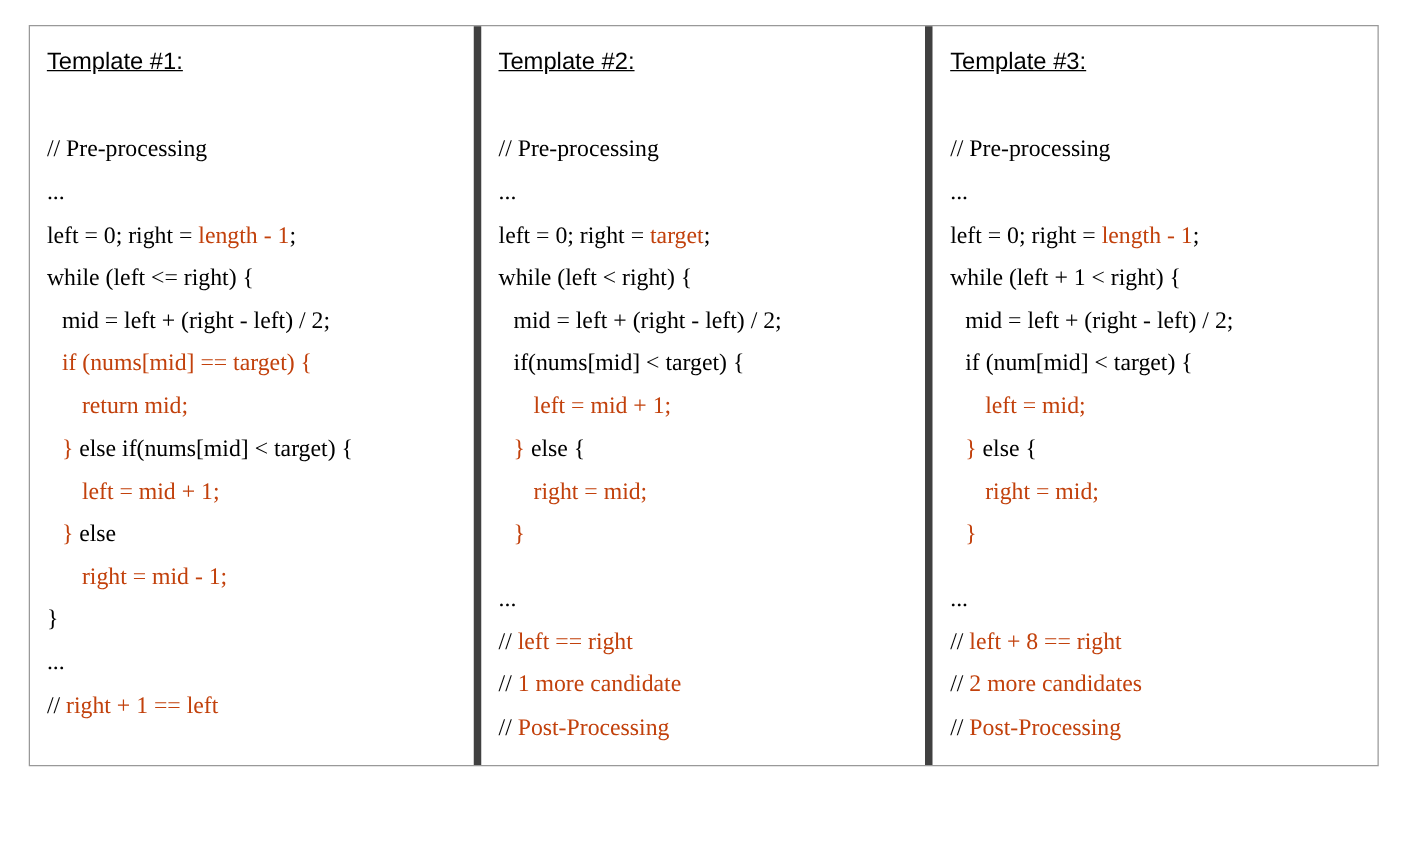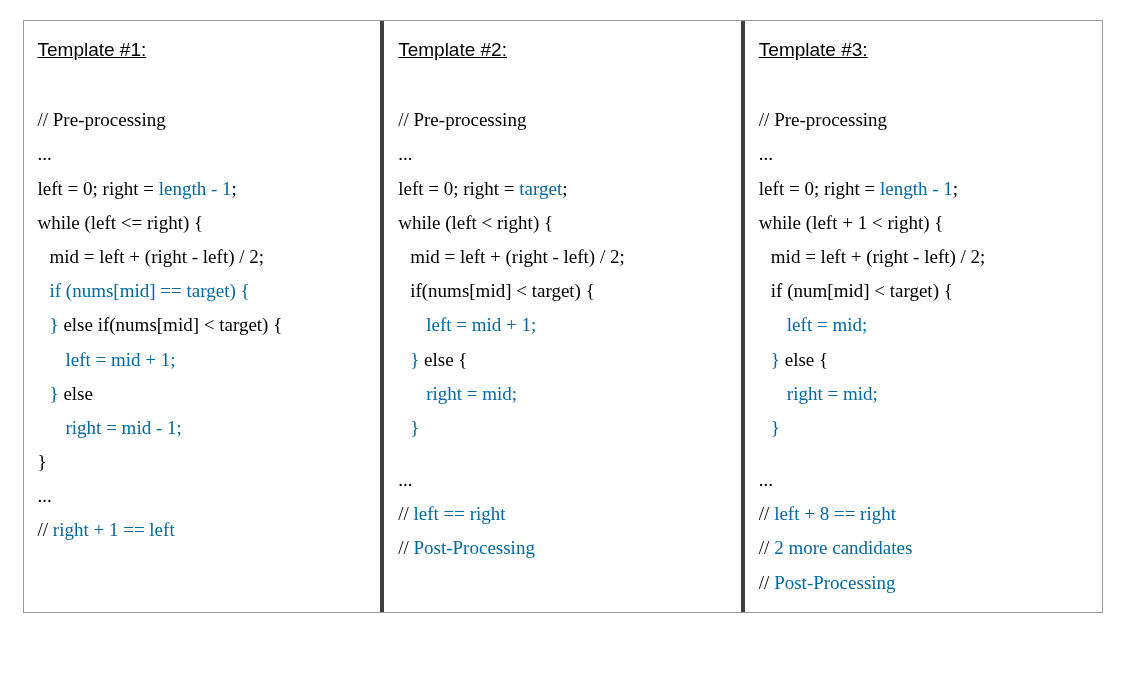--- a/index.html
+++ b/index.html
@@ -19,58 +19,59 @@
       border: 1px solid #999;
       width: 1080px;
       margin: 0 auto;
     }
     .column {
       flex: 1;
       padding: 12px 14px;
       line-height: 1.8;
     }
     .column:not(:last-child) {
-      border-right: 4px solid #404040;
+      border-right: 6px solid #404040;
     }
     .heading {
       text-decoration: underline;
       margin-bottom: 18px;
       display: inline-block;
     }
     .line {
       white-space: nowrap;
       font-family: Liberation Serif, serif;
     }
     .indent1 {
       padding-left: 12px;
     }
     .indent2 {
       padding-left: 28px;
     }
     .hl {
-      color: #0369a1;
+      color: #c2410c;
     }
     .gap {
       height: 18px;
     }
   </style>
 </head>
 <body>
 
 <div class="container">
   <div class="column">
     <div class="heading">Template #1:</div>
     <div class="gap"></div>
     <div>
         <div class="line "><span>// Pre-processing</span></div>
         <div class="line "><span>...</span></div>
         <div class="line "><span>left = 0; right = </span><span class="hl">length - 1</span><span>;</span></div>
         <div class="line "><span>while (left &lt;= right) {</span></div>
         <div class="line indent1"><span>mid = left + (right - left) / 2;</span></div>
         <div class="line indent1"><span class="hl">if (nums[mid] == target) {</span></div>
+        <div class="line indent2"><span class="hl">return mid;</span></div>
         <div class="line indent1"><span class="hl">}</span><span> else if(nums[mid] &lt; target) {</span></div>
         <div class="line indent2"><span class="hl">left = mid + 1;</span></div>
         <div class="line indent1"><span class="hl">}</span><span> else</span></div>
         <div class="line indent2"><span class="hl">right = mid - 1;</span></div>
         <div class="line "><span>}</span></div>
         <div class="line "><span>...</span></div>
         <div class="line "><span>// </span><span class="hl">right + 1 == left</span></div>
       </div>
   </div>
   <div class="column">
@@ -83,20 +84,21 @@
         <div class="line "><span>while (left &lt; right) {</span></div>
         <div class="line indent1"><span>mid = left + (right - left) / 2;</span></div>
         <div class="line indent1"><span>if(nums[mid] &lt; target) {</span></div>
         <div class="line indent2"><span class="hl">left = mid  + 1;</span></div>
         <div class="line indent1"><span class="hl">}</span><span> else {</span></div>
         <div class="line indent2"><span class="hl">right = mid;</span></div>
         <div class="line indent1"><span class="hl">}</span></div>
         <div class="gap"></div>
         <div class="line "><span>...</span></div>
         <div class="line "><span>// </span><span class="hl">left == right</span></div>
+        <div class="line "><span>// </span><span class="hl">1 more candidate</span></div>
         <div class="line "><span>// </span><span class="hl">Post-Processing</span></div>
       </div>
   </div>
   <div class="column">
     <div class="heading"> Template #3:</div>
     <div class="gap"></div>
     <div>
         <div class="line "><span>// Pre-processing</span></div>
         <div class="line "><span>...</span></div>
         <div class="line "><span>left = 0; right = </span><span class="hl">length - 1</span><span>;</span></div>

